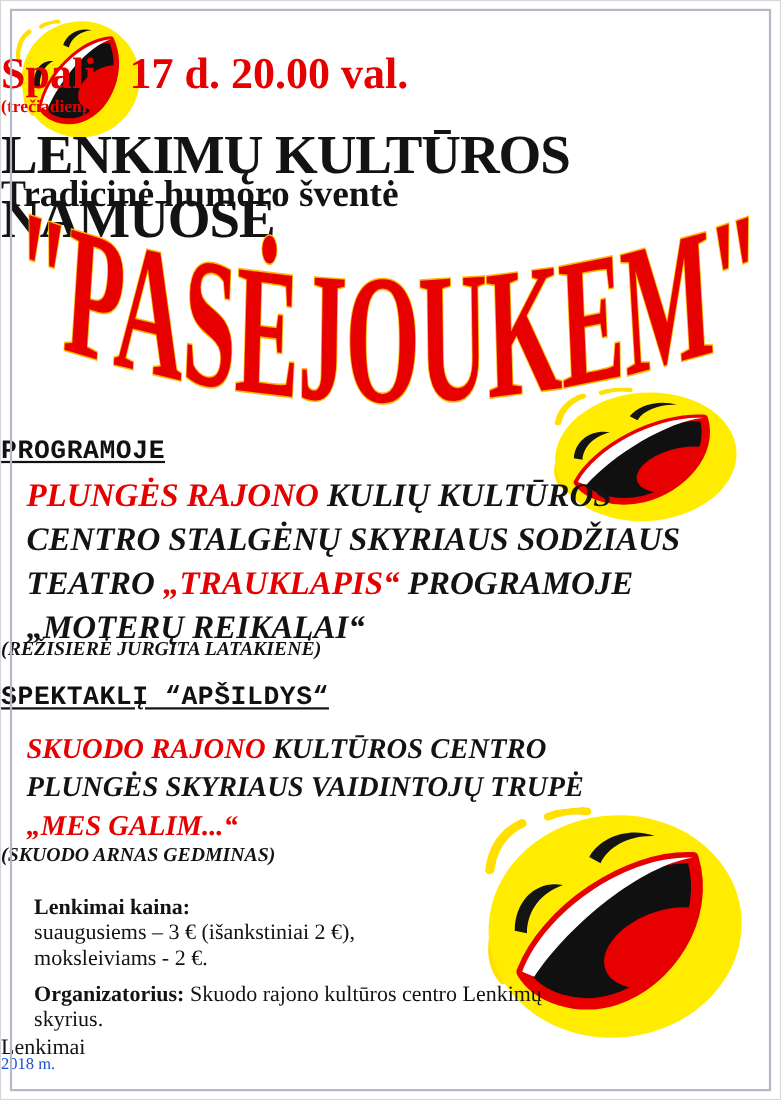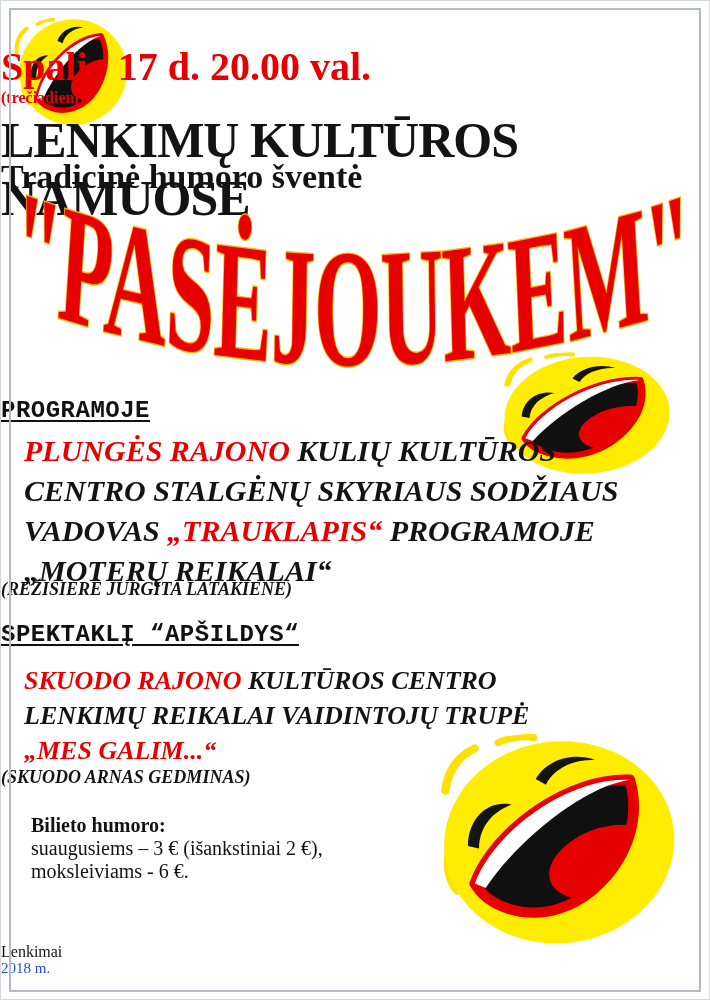--- a/index.html
+++ b/index.html
@@ -40,21 +40,21 @@
   .act2{top:662px;font-size:26px;line-height:35px;}
   .subnote{font-style:italic;font-weight:bold;color:#131313;font-size:18px;}
   .director-line{top:578px;}
   .leader-line{top:766px;}
   .info-block{
     position:absolute;left:30px;top:813px;width:470px;
     font-size:20px;line-height:23px;color:#131313;text-align:left;z-index:2;
   }
   .info-block p{margin:0;}
   .info-gap{margin-top:10px !important;}
-  .footer-place{top:943px;font-size:16px;line-height:16px;color:#131313;}
+  .footer-place{top:943px;font-size:20px;line-height:16px;color:#131313;}
   .footer-year{top:959px;font-size:15px;line-height:16px;color:#1d4ed8;}
   b{font-weight:bold;}
   .smiley{position:absolute;z-index:1;}
   .s1{left:16px;top:13px;width:112px;height:114px;transform:rotate(-14deg);}
   .s2{left:500px;top:350px;width:172px;height:126px;transform:rotate(-4deg);}
   .s3{left:438px;top:730px;width:240px;height:218px;transform:rotate(-6deg);}
   .arc-text{
     font-family:"Liberation Serif","DejaVu Serif",serif;
     font-weight:bold;
     fill:#e60000;
@@ -115,36 +115,37 @@
         <textPath href="#arcp" startOffset="0" textLength="692" lengthAdjust="spacingAndGlyphs">"PASĖJOUKEM"</textPath>
       </text>
     </svg>
   </div>
 
   <div class="txt section-heading programoje">PROGRAMOJE</div>
 
   <div class="txt act act1">
     <span class="red">PLUNGĖS RAJONO</span><span> KULIŲ KULTŪROS</span><br>
     <span>CENTRO STALGĖNŲ SKYRIAUS SODŽIAUS</span><br>
-    <span>VADOVAS </span><span class="red">„TRAUKLAPIS“</span><span> PROGRAMOJE</span><br>
+    <span>TEATRO </span><span class="red">„TRAUKLAPIS“</span><span> PROGRAMOJE</span><br>
     <span>„MOTERŲ REIKALAI“</span>
   </div>
   <div class="txt subnote director-line">(REŽISIERĖ JURGITA LATAKIENĖ)</div>
 
   <div class="txt section-heading warmup">SPEKTAKLĮ “APŠILDYS“</div>
 
   <div class="txt act act2">
     <span class="red">SKUODO RAJONO</span><span> KULTŪROS CENTRO</span><br>
-    <span>LENKIMŲ REIKALAI VAIDINTOJŲ TRUPĖ</span><br>
+    <span>PLUNGĖS SKYRIAUS VAIDINTOJŲ TRUPĖ</span><br>
     <span class="red">„MES GALIM...“</span>
   </div>
   <div class="txt subnote leader-line">(SKUODO ARNAS GEDMINAS)</div>
 
   <div class="info-block">
-    <p><b>Bilieto humoro:</b></p>
+    <p><b>Lenkimai kaina:</b></p>
     <p>suaugusiems – 3 € (išankstiniai 2 €),</p>
-    <p>moksleiviams - 6 €.</p>
+    <p>moksleiviams - 2 €.</p>
+    <p class="info-gap"><b>Organizatorius:</b><span> Skuodo rajono kultūros centro Lenkimų skyrius.</span></p>
   </div>
 
   <div class="txt footer-place">Lenkimai</div>
   <div class="txt footer-year">2018 m.</div>
 
 </div>
 
 </body></html>

